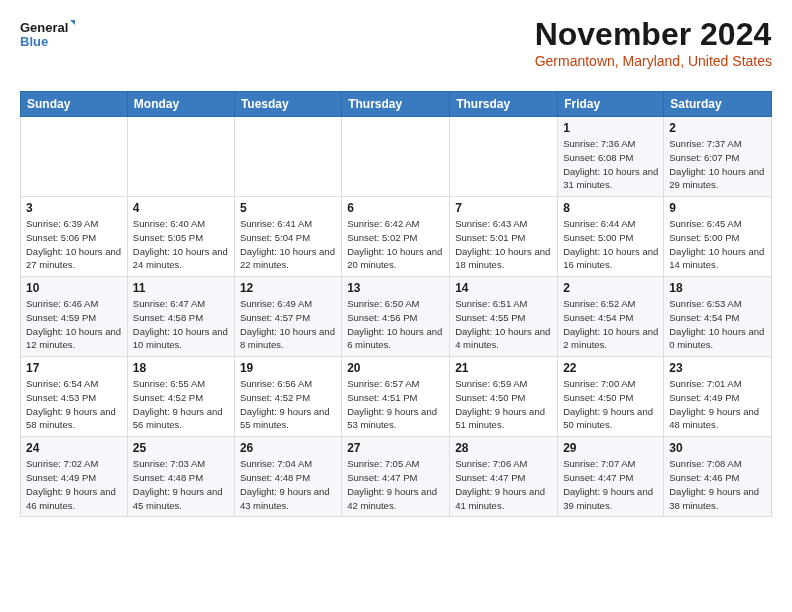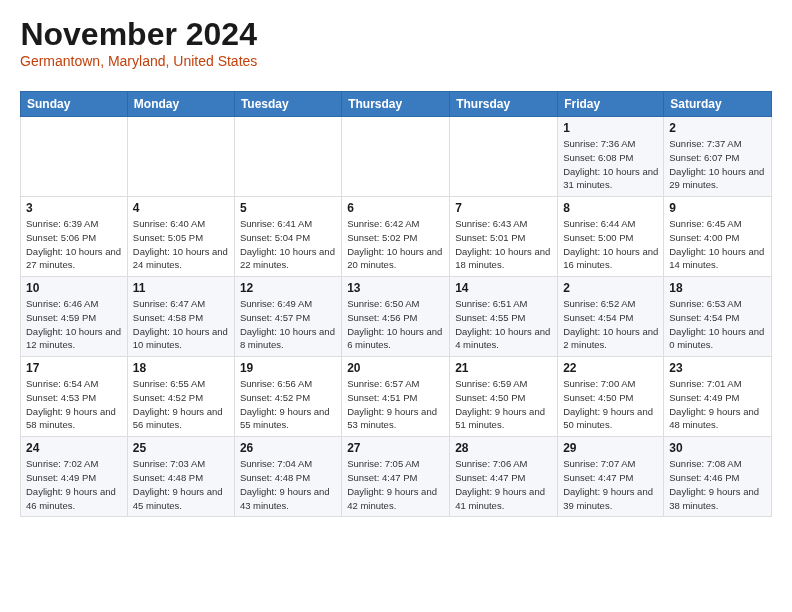--- a/index.html
+++ b/index.html
@@ -20,21 +20,21 @@
       justify-content: space-between;
       align-items: flex-start;
       margin-bottom: 10px;
     }
     .logo {
       display: flex;
       align-items: center;
       gap: 4px;
     }
     .title-block {
-      text-align: center;
+      text-align: left;
     }
     .month-title {
       font-size: 32px;
       font-weight: bold;
       color: #1a1a1a;
     }
     .location-title {
       font-size: 14px;
       color: #c2410c;
     }
@@ -83,20 +83,27 @@
     }
     .empty-cell {
       background: #fff !important;
     }
   </style>
 </head>
 <body>
 
 <div class="page">
   <div class="header">
+    <div class="logo">
+  <svg width="55" height="36" viewBox="0 0 55 36" xmlns="http://www.w3.org/2000/svg">
+    <text x="0" y="16" font-size="13" font-weight="bold" fill="#1a1a1a" font-family="Arial">General</text>
+    <text x="0" y="30" font-size="13" font-weight="bold" fill="#3a7abf" font-family="Arial">Blue</text>
+    <polygon points="50,4 56,10 56,4" fill="#3a7abf"></polygon>
+  </svg>
+</div>
     <div class="title-block">
       <div class="month-title">November 2024</div>
       <div class="location-title">Germantown, Maryland, United States</div>
     </div>
   </div>
 
   <table class="calendar">
     <thead>
       <tr id="weekday-header">
           <th>Sunday</th>
@@ -169,21 +176,21 @@
           <td>
             <span class="day-num">8</span>
             <div class="day-info">Sunrise: 6:44 AM
 Sunset: 5:00 PM
 Daylight: 10 hours
 and 16 minutes.</div>
           </td>
           <td>
             <span class="day-num">9</span>
             <div class="day-info">Sunrise: 6:45 AM
-Sunset: 4:00 PM
+Sunset: 5:00 PM
 Daylight: 10 hours
 and 14 minutes.</div>
           </td>
         </tr>
         <tr>
           <td>
             <span class="day-num">10</span>
             <div class="day-info">Sunrise: 6:46 AM
 Sunset: 4:59 PM
 Daylight: 10 hours

